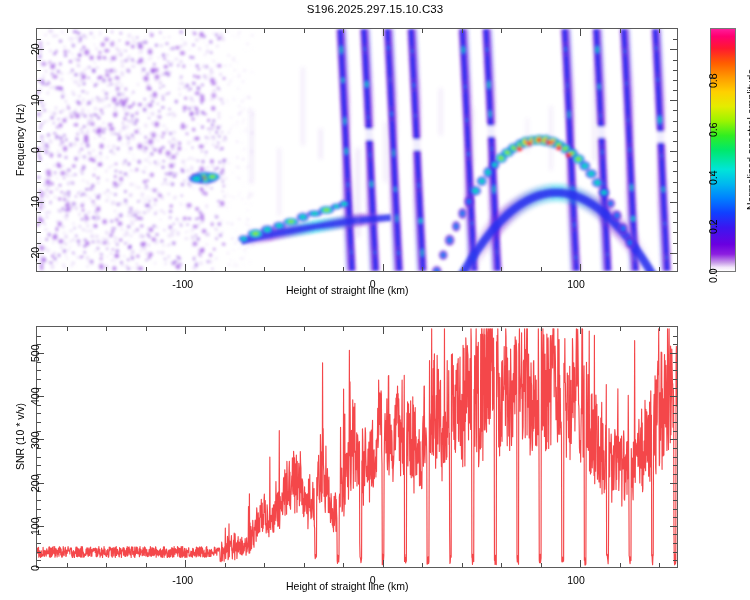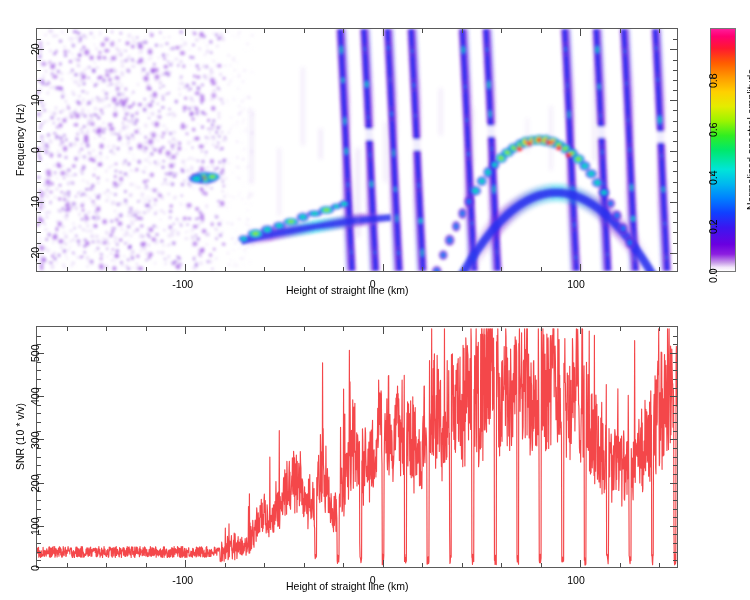--- a/index.html
+++ b/index.html
@@ -38,20 +38,21 @@
   #cbar .cbtk{position:absolute;height:1px;width:5px;background:#4a4a4a;left:-1px;}
 
   
   .lyr{position:absolute;left:0;top:0;width:100%;height:100%;}
 </style>
 </head>
 <body>
 
 <div class="fig">
 
+  <div class="ttl">S196.2025.297.15.10.C33</div>
 
   <div class="panel" id="spec">
     <div class="clip">
       <svg class="lyr" viewBox="0 0 642 244" preserveAspectRatio="none">
         <defs>
 
           <radialGradient id="gLowA">
             <stop offset="0%" stop-color="#8f2ae0" stop-opacity=".95"></stop>
             <stop offset="45%" stop-color="#a866e8" stop-opacity=".6"></stop>
             <stop offset="100%" stop-color="#e9dcf7" stop-opacity="0"></stop>

